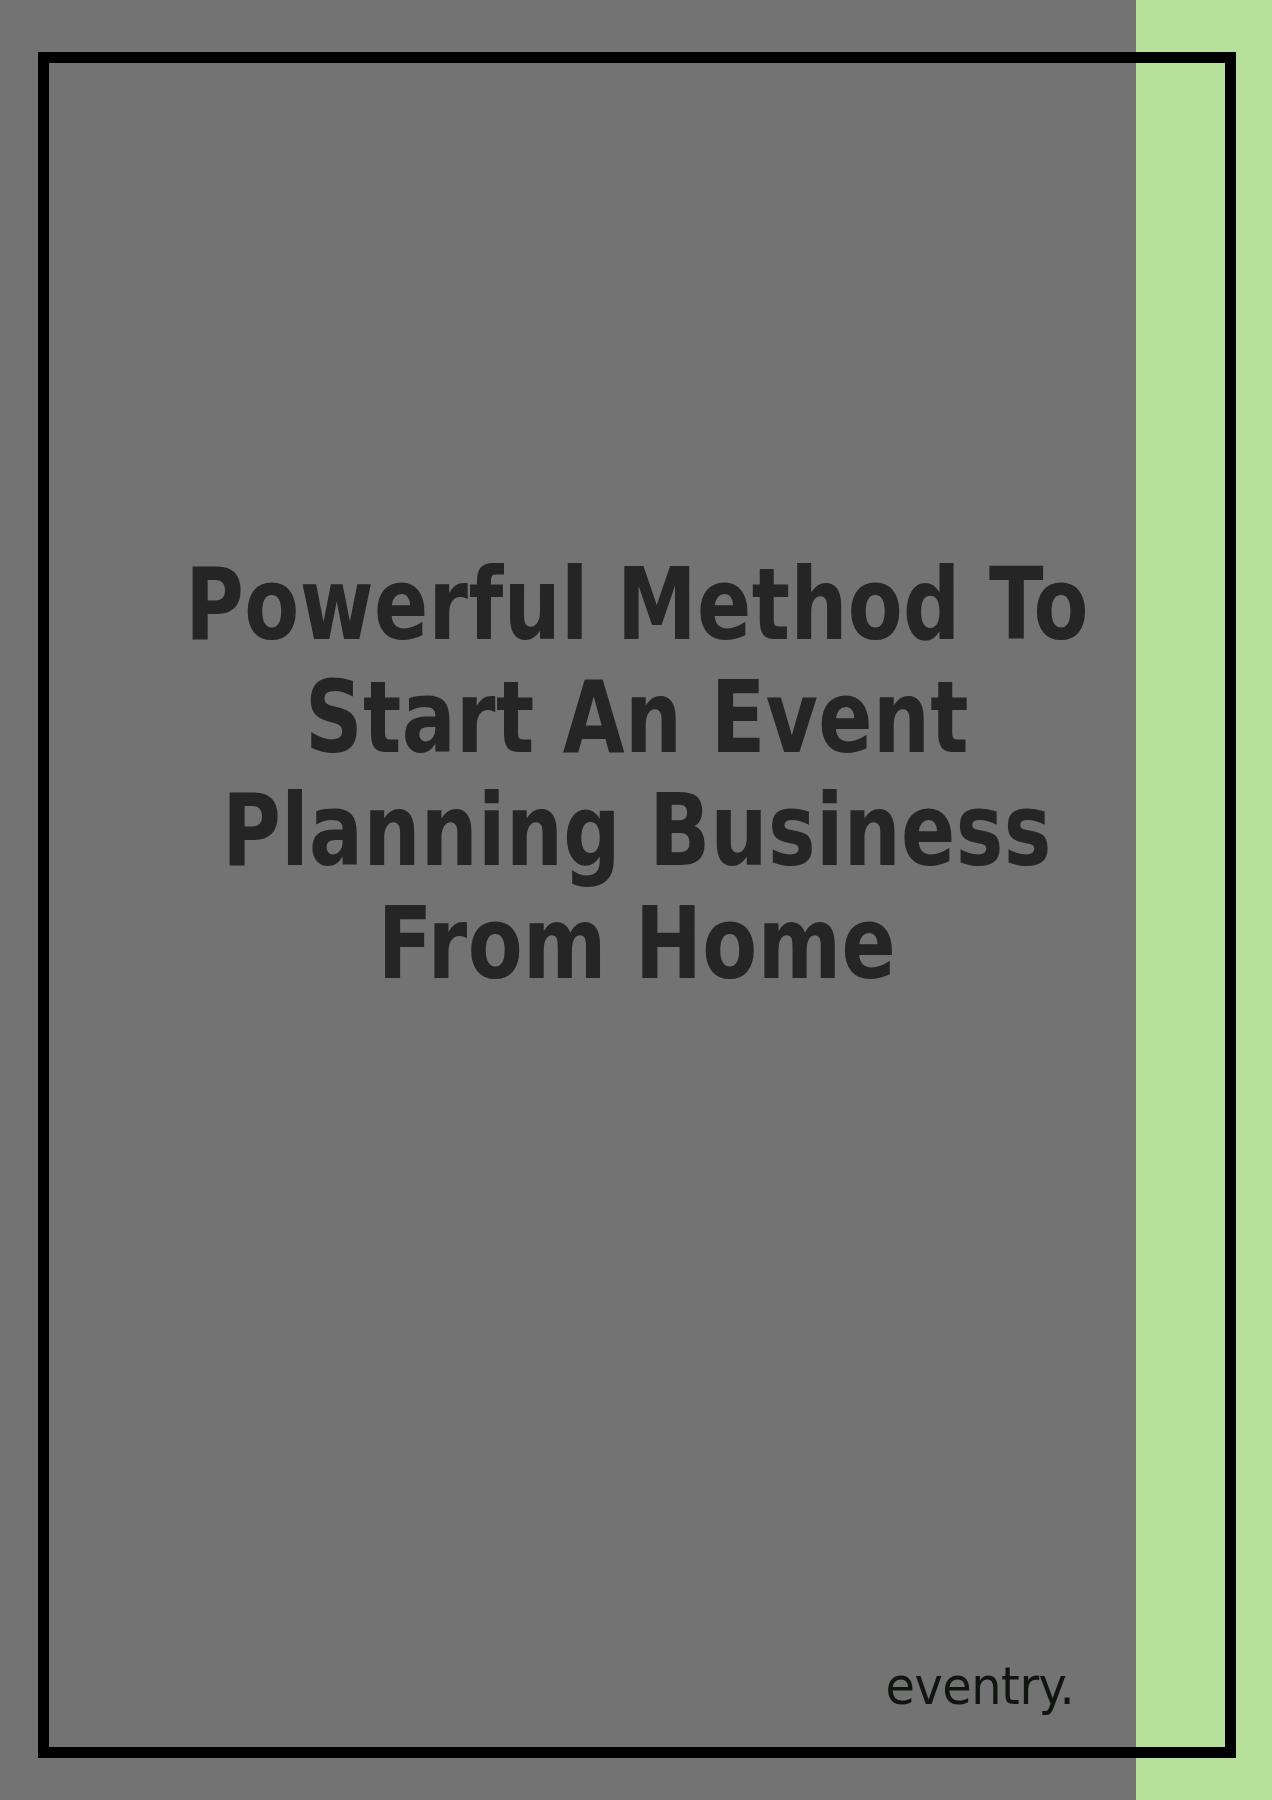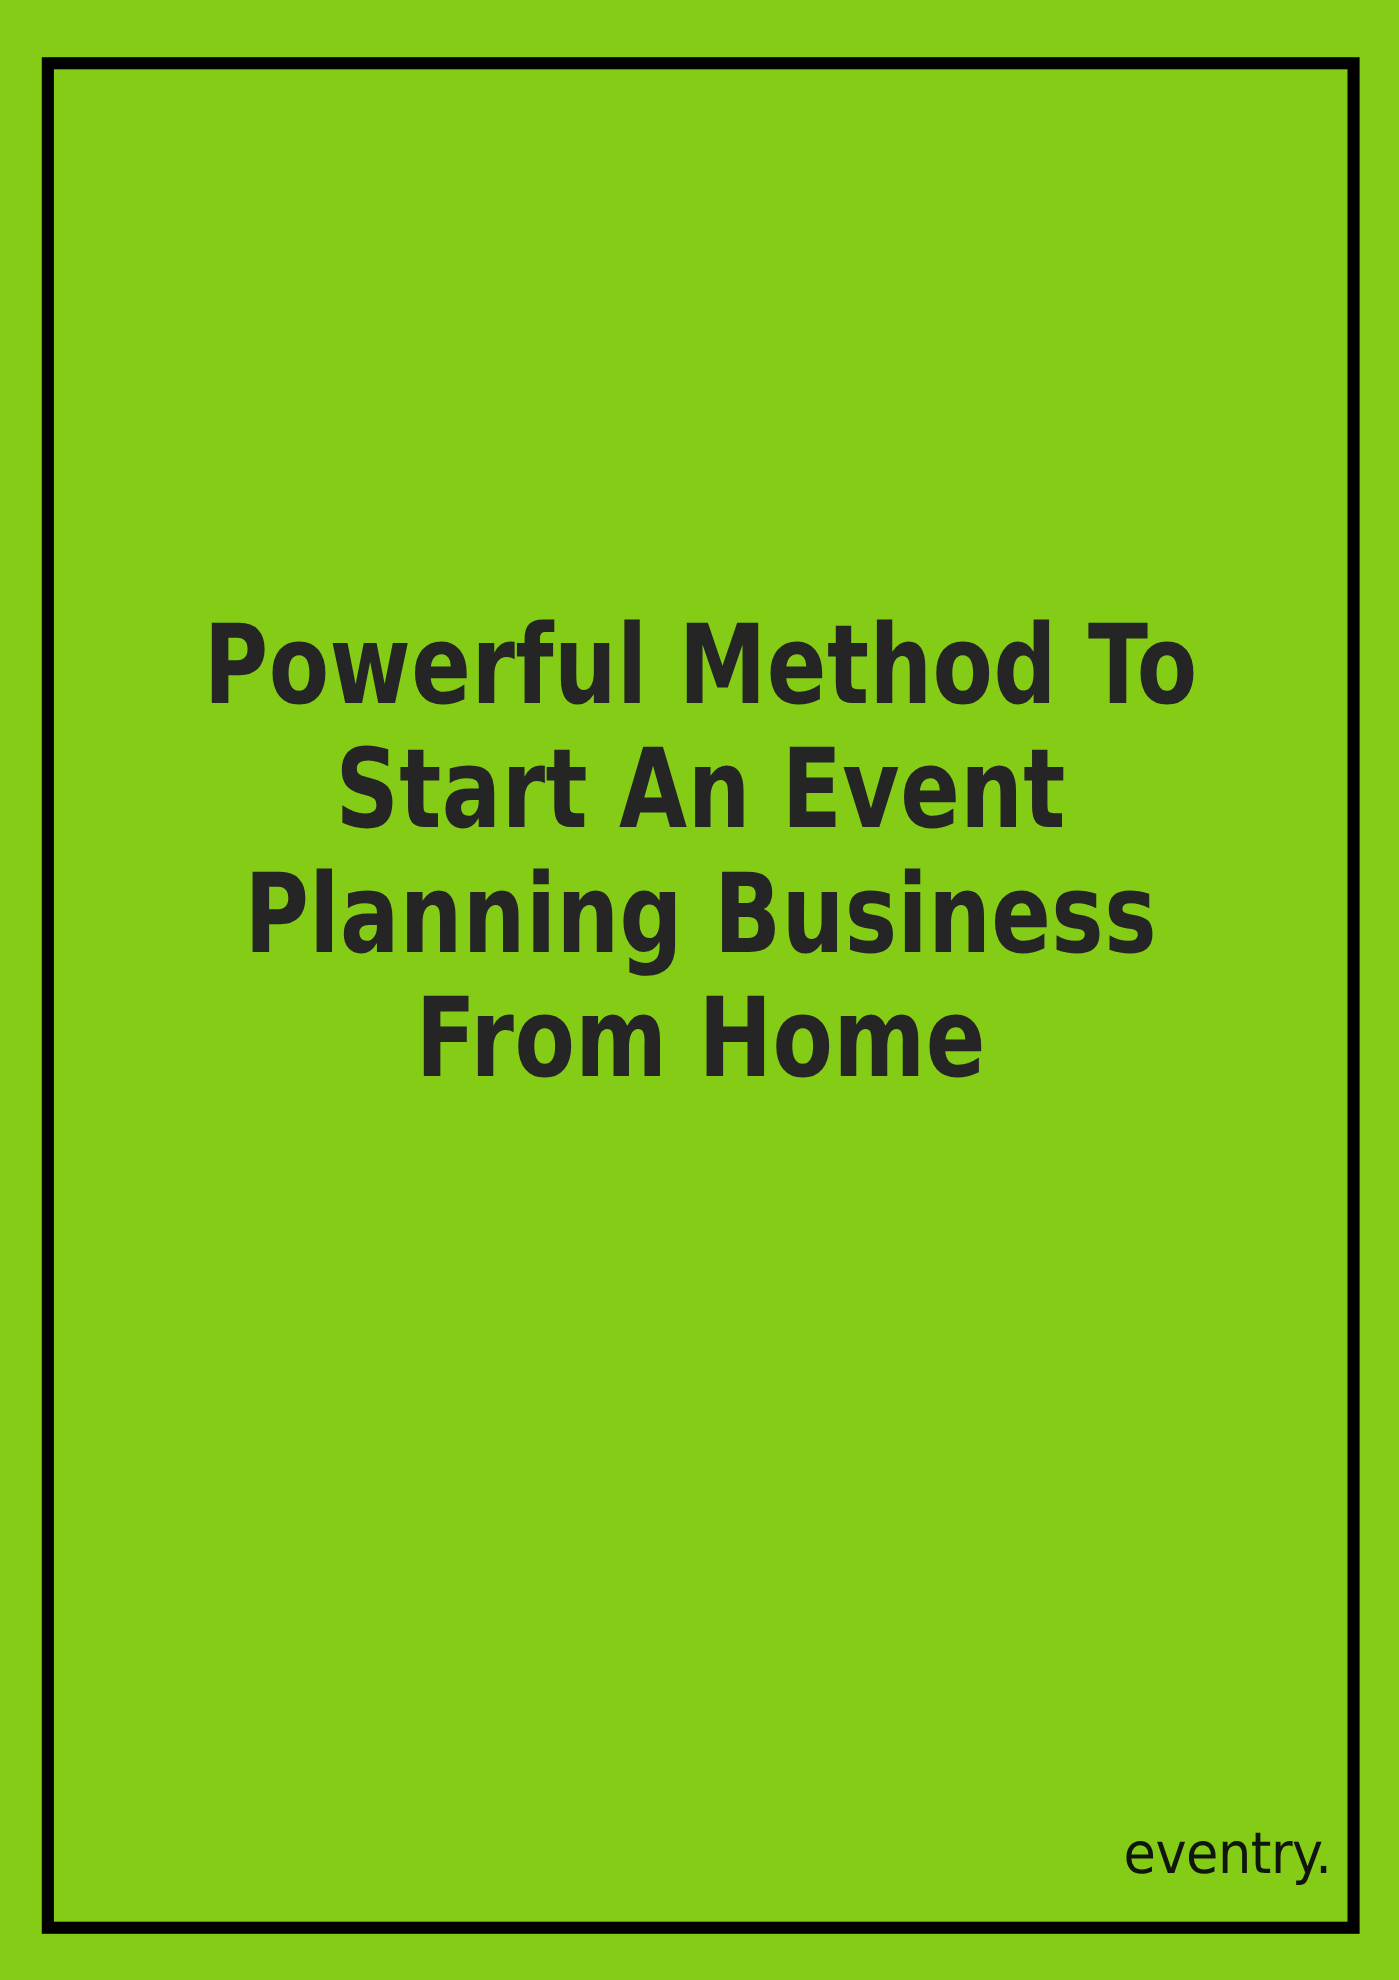--- a/index.html
+++ b/index.html
@@ -10,23 +10,23 @@
   body {
     width: 1272px;
     height: 1800px;
     background: #b7e09b;
     font-family: "Liberation Sans", sans-serif;
     overflow: hidden;
   }
 
   #poster {
     position: relative;
-    width: 1272px;
+    width: 1136px;
     height: 1800px;
-    background: #84cc16;
+    background: #737373;
     box-sizing: border-box;
   }
 
   
   #frame {
     position: absolute;
     left: 38px;
     top: 52px;
     width: 1198px;
     height: 1706px;

